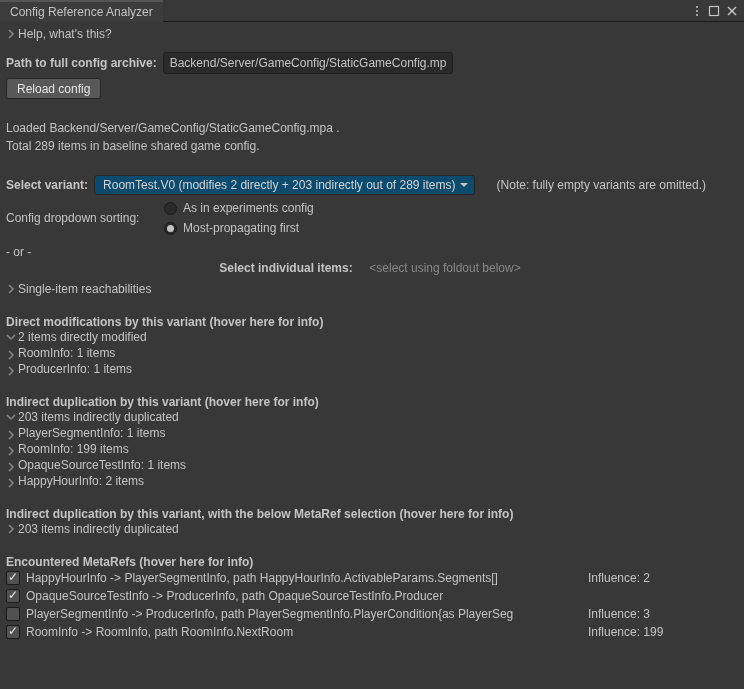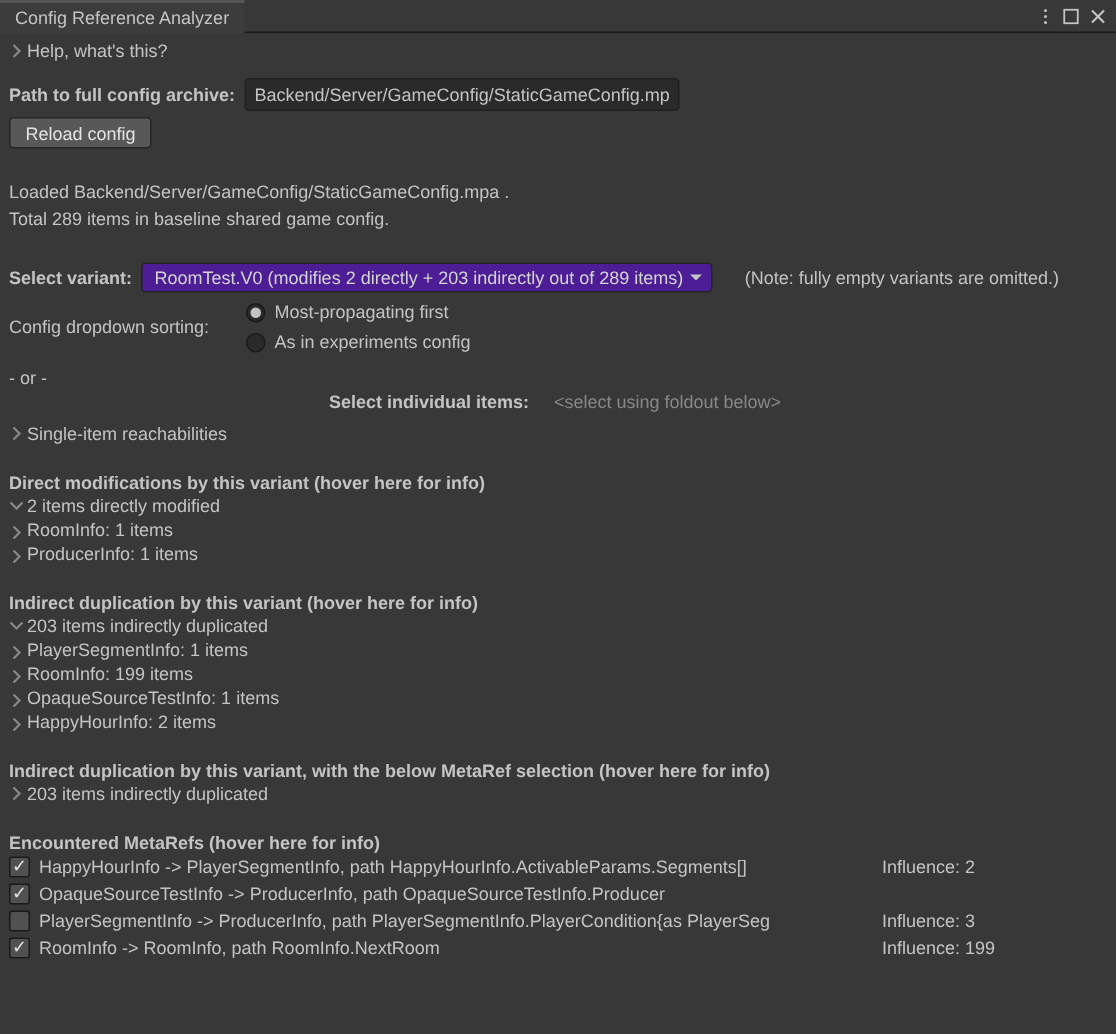--- a/index.html
+++ b/index.html
@@ -73,21 +73,21 @@
     color: #E4E4E4;
     padding: 2px 10px;
     font-size: 12px;
     font-family: inherit;
     cursor: pointer;
     height: 21px;
   }
   .stat { margin-top: 10px; }
   .stat + .stat { margin-top: 4px; }
   .dropdown {
-    background: #4c1d95;
+    background: #0c4a6e;
     border: 1px solid #242424;
     border-radius: 3px;
     color: #D4D4D4;
     padding: 2px 18px 2px 8px;
     font-size: 12px;
     height: 20px;
     display: inline-flex;
     align-items: center;
     position: relative;
     cursor: pointer;
@@ -238,26 +238,26 @@
     <span class="dropdown">
       <span>RoomTest.V0 (modifies 2 directly + 203 indirectly out of 289 items)</span>
     </span>
     <span class="note">(Note: fully empty variants are omitted.)</span>
   </div>
 
   <div class="radio-row">
     <span style="width:150px;">Config dropdown sorting:</span>
     <div class="radio-group">
       <label class="radio-label">
+        <input type="radio" class="radio" name="sort" style="">
+        <span>As in experiments config</span>
+      </label>
+      <label class="radio-label">
         <input type="radio" class="radio" name="sort" checked="" style="">
         <span>Most-propagating first</span>
-      </label>
-      <label class="radio-label">
-        <input type="radio" class="radio" name="sort" style="">
-        <span>As in experiments config</span>
       </label>
     </div>
   </div>
 
   <div class="or">- or -</div>
 
   <div class="row" style="margin-top:0;justify-content:center;">
     <span class="bold" style="width:140px;">Select individual items:</span>
     <span class="placeholder-input">&lt;select using foldout below&gt;</span>
   </div>

